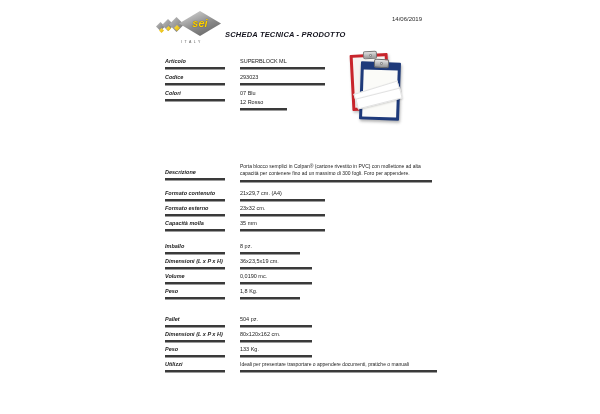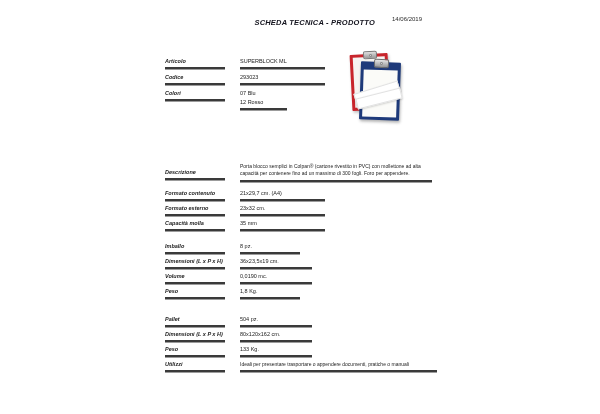--- a/index.html
+++ b/index.html
@@ -1,21 +1,21 @@
 <!DOCTYPE html>
 <html><head>
 <meta charset="utf-8">
 <style>
   * { margin:0; padding:0; box-sizing:border-box; }
   html,body { background:#ffffff; }
   body { font-family:"Liberation Sans", sans-serif; }
   .sheet { position:relative; width:600px; height:414px; background:#fff; overflow:hidden; }
 
   
-  .title { position:absolute; left:225px; top:18px; width:150px; text-align:right;
+  .title { position:absolute; left:225px; top:30px; width:150px; text-align:left;
            font-size:7.5px; font-weight:bold; font-style:italic; color:#14141e; letter-spacing:.2px; }
   .date  { position:absolute; left:392px; top:16px; font-size:6px; color:#2a2a2a; }
 
   
   .logo { position:absolute; left:156px; top:11px; width:66px; height:33px; }
   .rhomb { position:absolute; clip-path:polygon(50% 0,100% 50%,50% 100%,0 50%);
            background:linear-gradient(135deg,#c2c2c2,#6e6e6e); }
   .rhomb.y { background:linear-gradient(135deg,#ffe14d,#e0b300); }
   .logo-main { position:absolute; left:23px; top:0px; width:42px; height:25px;
            clip-path:polygon(50% 0,100% 50%,50% 100%,0 50%);
@@ -56,20 +56,32 @@
   .sheet-angled { position:absolute; background:#ffffff; border:1px solid #e2e2e2;
          box-shadow:0 1px 2px rgba(0,0,0,.18); z-index:4; }
   .sa1 { left:6px; top:36px; width:46px; height:11px; transform:rotate(-17deg); }
   .sa2 { left:8px; top:42px; width:46px; height:11px; transform:rotate(-14deg); }
 </style>
 </head>
 <body>
 
 <div class="sheet">
 
+  <div class="logo">
+    <div class="rhomb" style="left:0;top:11px;width:9px;height:9px;"></div>
+    <div class="rhomb" style="left:6px;top:8px;width:12px;height:12px;"></div>
+    <div class="rhomb" style="left:13px;top:6px;width:15px;height:15px;"></div>
+    <div class="rhomb y" style="left:3px;top:17px;width:5px;height:5px;"></div>
+    <div class="rhomb y" style="left:10px;top:15px;width:5px;height:5px;"></div>
+    <div class="rhomb y" style="left:18px;top:14px;width:6px;height:6px;"></div>
+    <div class="logo-main">
+      <span class="logo-sei">sei</span>
+    </div>
+    <div class="logo-italy">ITALY</div>
+  </div>
 
   <div class="title">SCHEDA TECNICA - PRODOTTO</div>
   <div class="date">14/06/2019</div>
 
   <div class="photo">
     <div class="board-red"></div>
     <div class="clip-red">
         <div class="clip-hole"></div>
       </div>
     <div class="board-blue">

